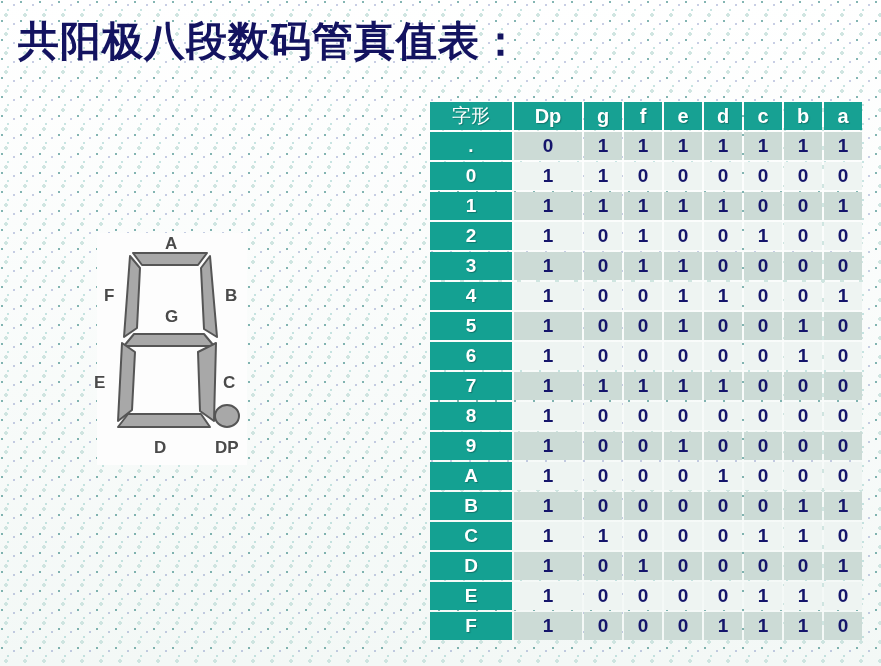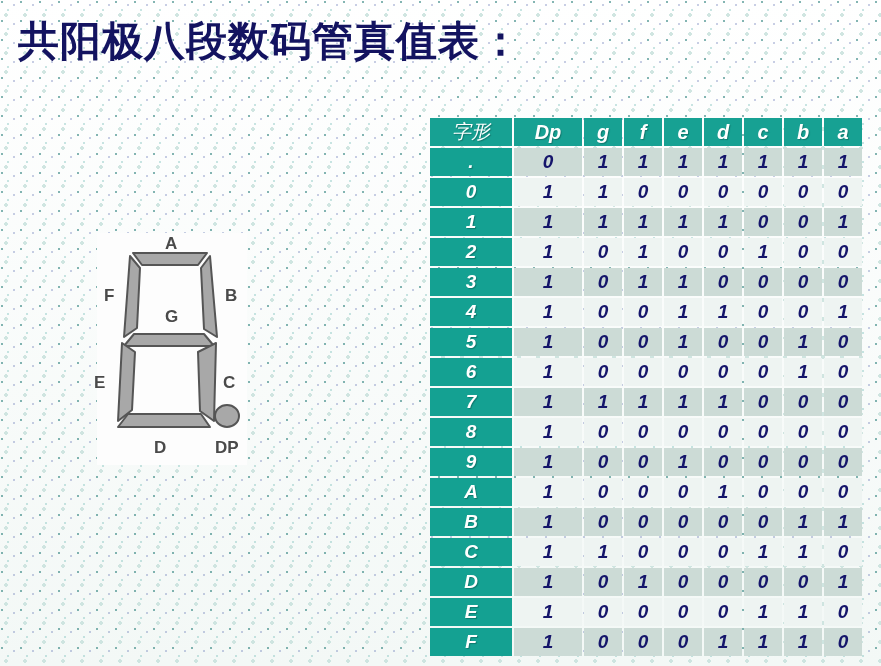--- a/index.html
+++ b/index.html
@@ -53,26 +53,25 @@
     width: 150px;
     height: 232px;
     background: #fdfdfd;
   }
   #seg-svg { display:block; }
 
   
   #truth-table {
     position: absolute;
     left: 428px;
-    top: 116px;
+    top: 100px;
     width: 420px;
     border-collapse: separate;
     border-spacing: 2px 2px;
     table-layout: fixed;
-    font-style: italic;
   }
   #truth-table th, #truth-table td {
     padding: 0;
     margin: 0;
     height: 28px;
     line-height: 28px;
     text-align: center;
     font-size: 19px;
     font-weight: bold;
   }

